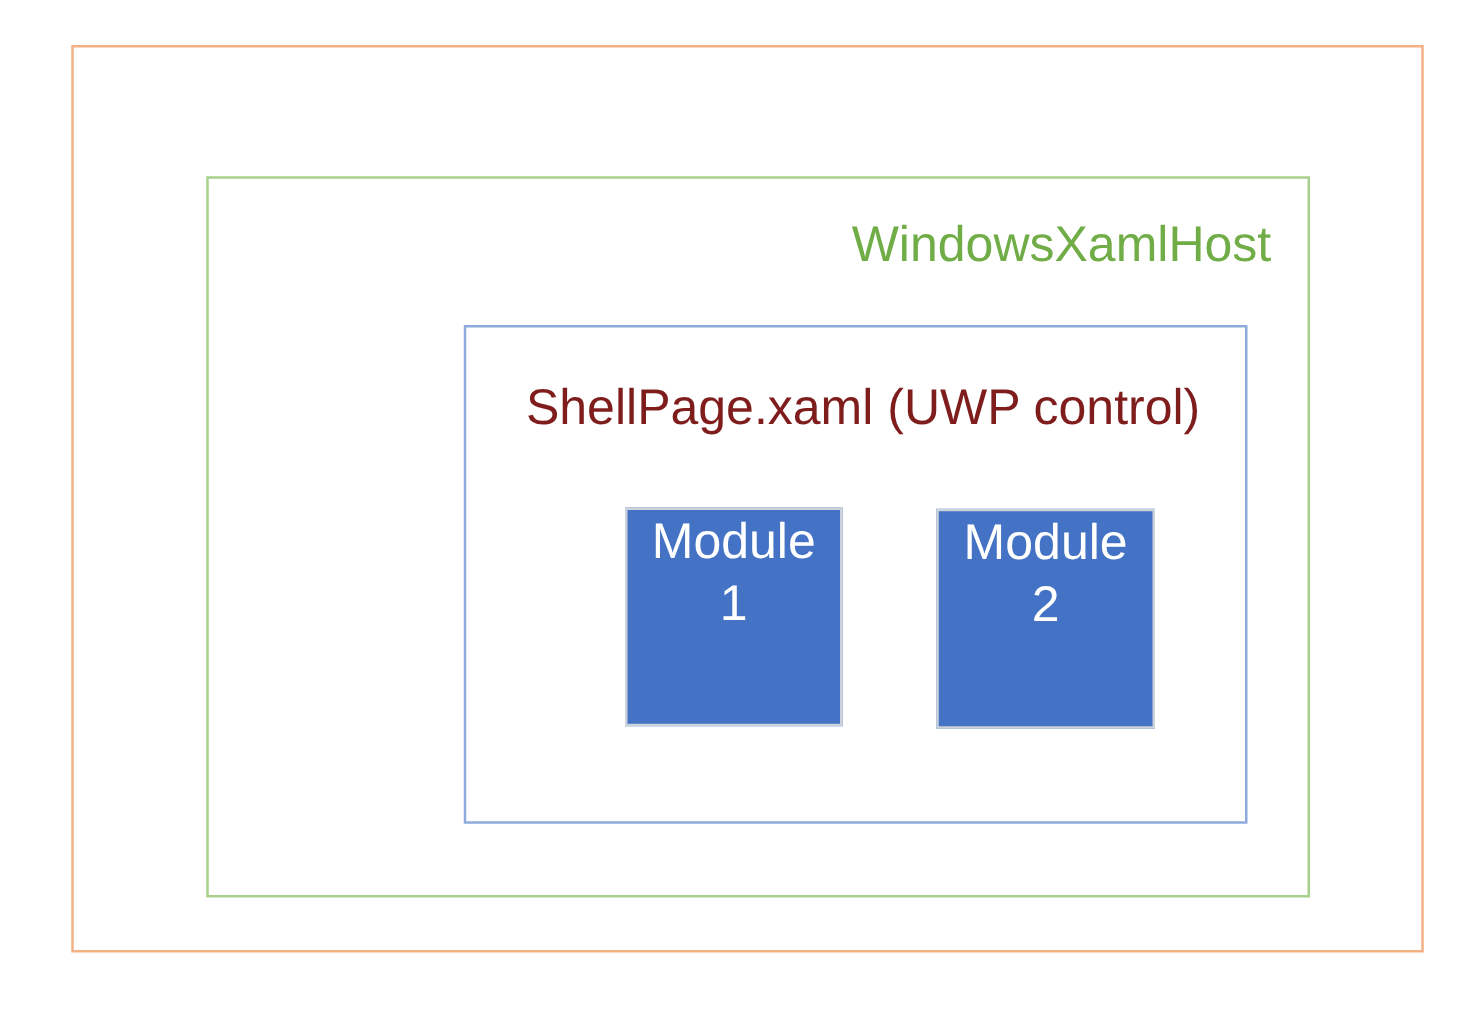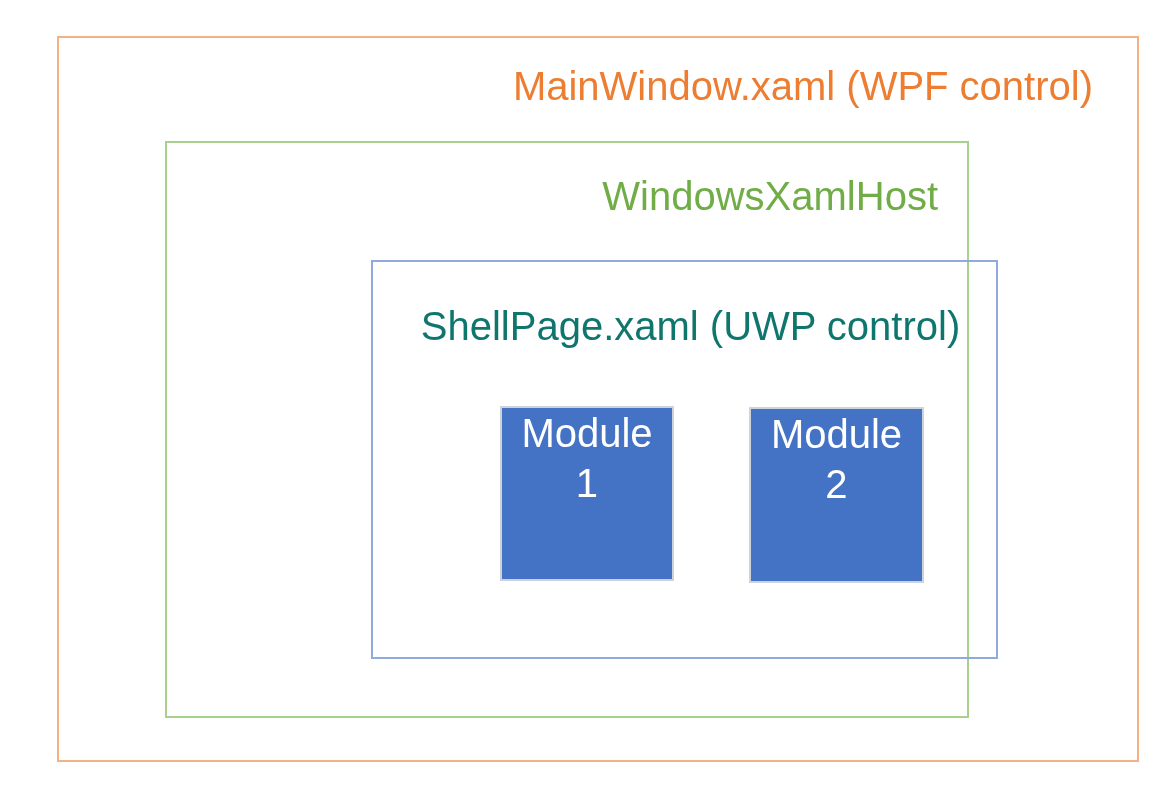--- a/index.html
+++ b/index.html
@@ -23,21 +23,21 @@
   .outer-box {
     left: 57px;
     top: 36px;
     width: 1082px;
     height: 726px;
     border: 2px solid #F4B183;
   }
   .middle-box {
     left: 106px;
     top: 103px;
-    width: 804px;
+    width: 883px;
     height: 577px;
     border: 2px solid #A9D18E;
   }
   .inner-box {
     left: 204px;
     top: 117px;
     width: 627px;
     height: 399px;
     border: 2px solid #8FAADC;
   }
@@ -55,21 +55,21 @@
   .middle-title {
     top: 31px;
     right: 29px;
     color: #70AD47;
   }
   .inner-title {
     top: 42px;
     left: 12px;
     right: 0;
     text-align: center;
-    color: #0f766e;
+    color: #7f1d1d;
   }
   .module {
     position: absolute;
     box-sizing: border-box;
     background: #4472C4;
     border: 2px solid #CDD3DB;
     display: flex;
     align-items: flex-start;
     justify-content: center;
     text-align: center;
@@ -94,21 +94,20 @@
   .module-label span {
     display: block;
   }
 </style>
 </head>
 <body>
 
 <div class="canvas">
 
   <div class="box outer-box">
-    <div class="title outer-title">MainWindow.xaml (WPF control)</div>
 
     <div class="box middle-box">
       <div class="title middle-title">WindowsXamlHost</div>
 
       <div class="box inner-box">
         <div class="title inner-title">ShellPage.xaml (UWP control)</div>
 
         <div class="module module-1">
           <div class="module-label">
             <span>Module</span>

